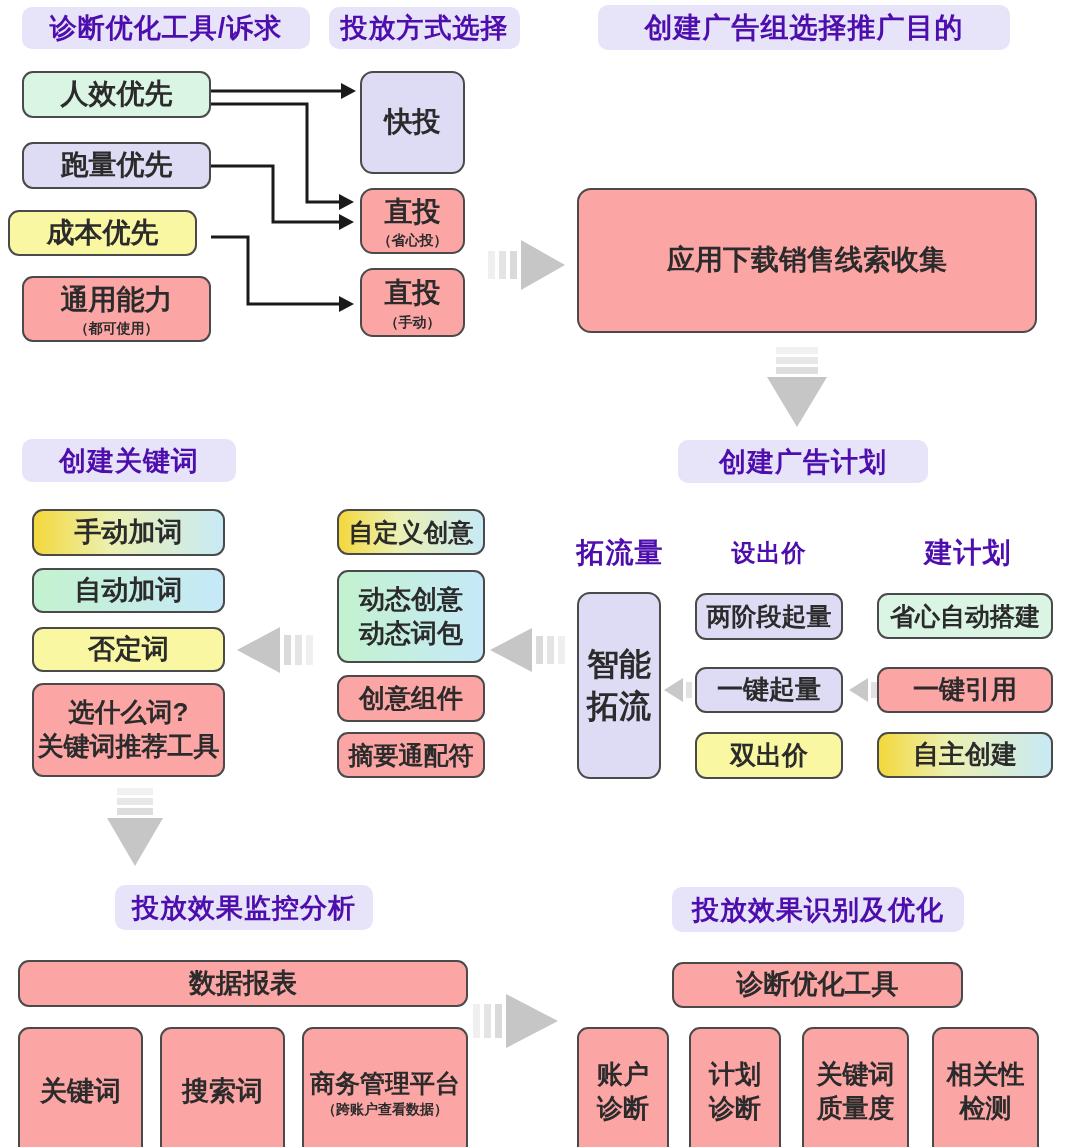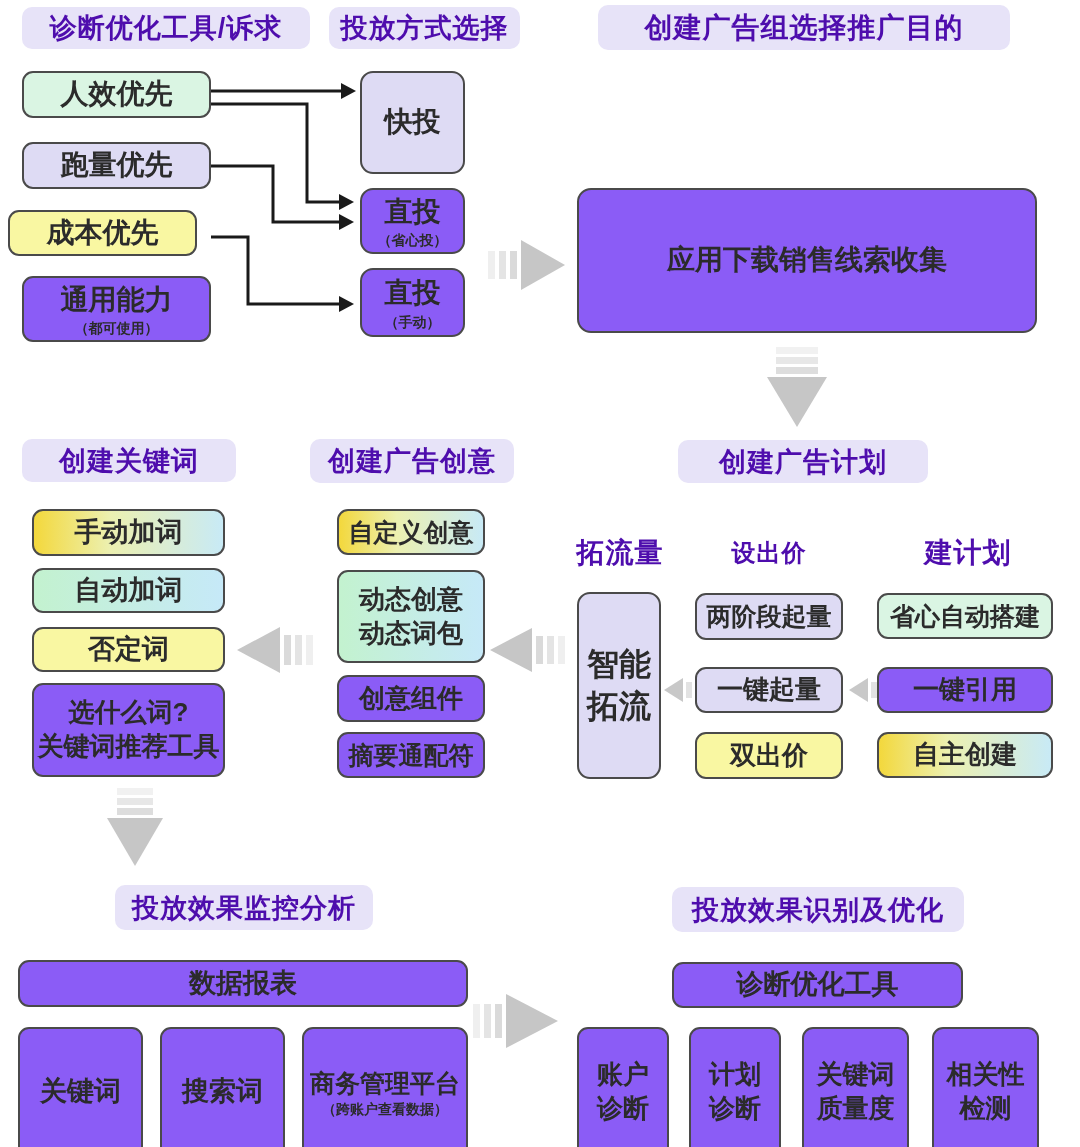--- a/index.html
+++ b/index.html
@@ -15,21 +15,21 @@
   }
   .colhdr{color:#4E0DAD;font-weight:bold;display:flex;align-items:center;justify-content:center;letter-spacing:1px;}
   .bx{
     border:2px solid #4A4A4A;border-radius:11px;
     display:flex;flex-direction:column;align-items:center;justify-content:center;
     color:#2B2B2B;font-weight:bold;text-align:center;line-height:1.3;
   }
   .green{background:#DAF5E3}
   .lav{background:#DEDBF4}
   .yellow{background:#F9F7A2}
-  .pink{background:#8b5cf6}
+  .pink{background:#fca5a5}
   .gy{background:linear-gradient(90deg,#F3D83C 0%,#ECF0B0 40%,#C8EAF6 100%)}
   .gg{background:linear-gradient(90deg,#C3F2CF 0%,#C6E9F8 100%)}
   .ml{white-space:pre-line}
   .sub{font-size:14px;font-weight:bold;line-height:1.15;margin-top:2px}
   .chev{display:flex;align-items:center;gap:4px}
   .chev-col{display:flex;flex-direction:column;align-items:center;gap:3px}
   .bar-v{width:7px}
   .bar-h{height:7px}
   .tri-r{width:0;height:0;border-top:25px solid transparent;border-bottom:25px solid transparent;border-left:44px solid #C6C6C6}
   .tri-l{width:0;height:0;border-top:23px solid transparent;border-bottom:23px solid transparent;border-right:43px solid #C6C6C6}
@@ -99,21 +99,20 @@
   </div>
 
   <div class="abs chev-col" style="left:765px;top:347px;width:64px;">
     <div class="bar-h" style="width:42px;background:#F1F1F1"></div>
     <div class="bar-h" style="width:42px;background:#E7E7E7"></div>
     <div class="bar-h" style="width:42px;background:#DDDDDD"></div>
     <div class="tri-d"></div>
   </div>
 
   <div class="abs hdr" style="left:22px;top:439px;width:214px;height:43px;font-size:27px;">创建关键词</div>
-  <div class="abs hdr" style="left:310px;top:439px;width:204px;height:44px;font-size:27px;">创建广告创意</div>
   <div class="abs hdr" style="left:678px;top:440px;width:250px;height:43px;font-size:27px;">创建广告计划</div>
 
   <div class="abs bx gy" style="left:32px;top:509px;width:193px;height:47px;font-size:27px;">
     <span>手动加词</span>
   </div>
   <div class="abs bx gg" style="left:32px;top:568px;width:193px;height:45px;font-size:27px;">
     <span>自动加词</span>
   </div>
   <div class="abs bx yellow" style="left:32px;top:627px;width:193px;height:45px;font-size:27px;">
     <span>否定词</span>

